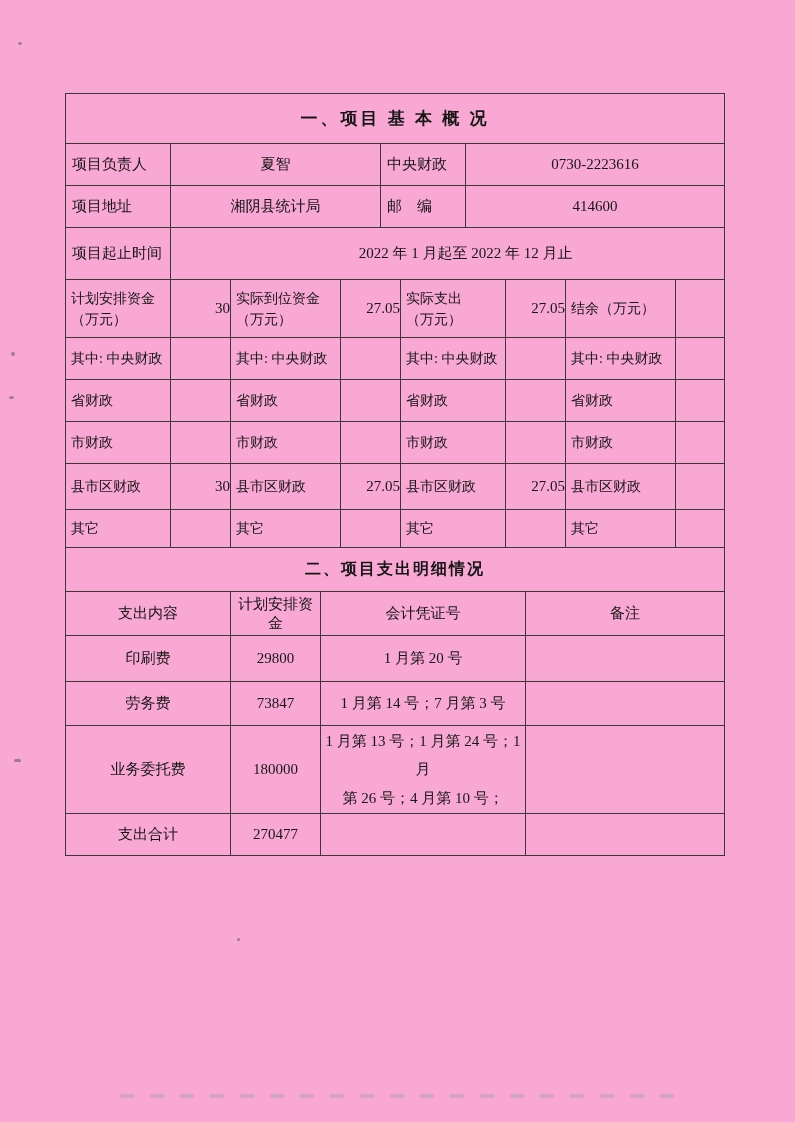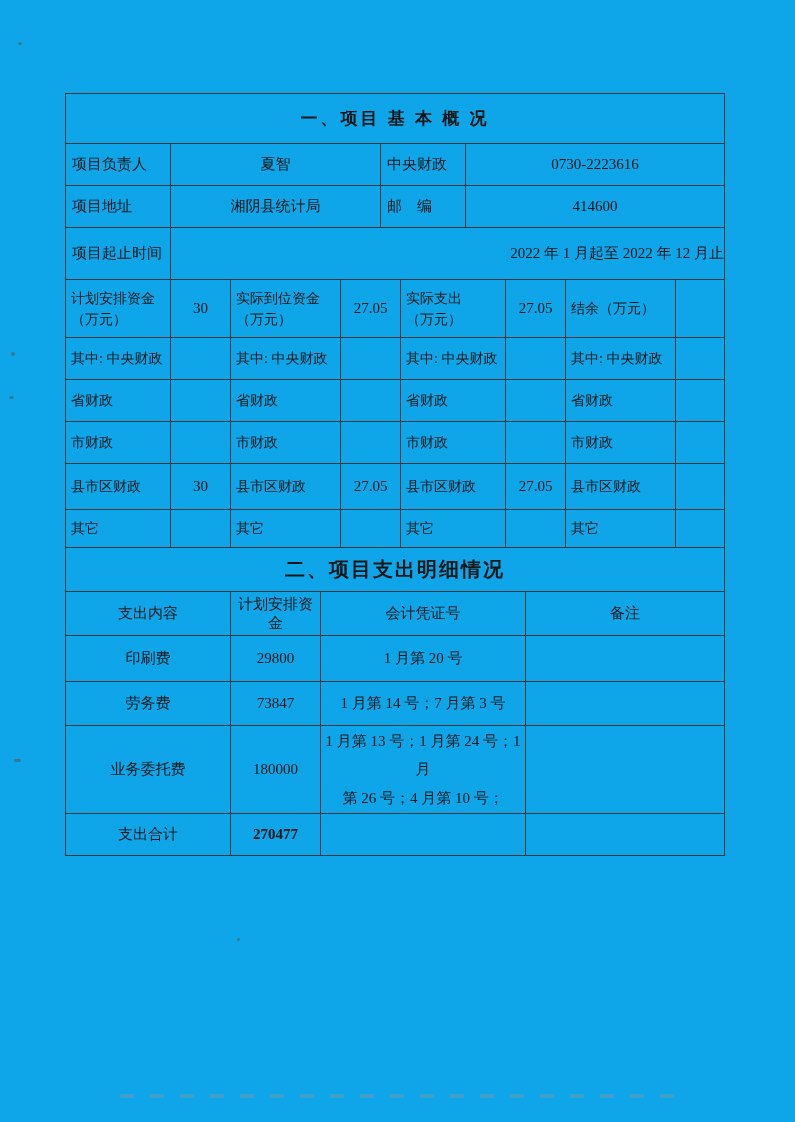--- a/index.html
+++ b/index.html
@@ -1,41 +1,41 @@
 <!DOCTYPE html>
 <html><head>
 <meta charset="utf-8">
 <style>
   * { margin:0; padding:0; box-sizing:border-box; }
   html,body { background:#e8e8e6; }
   .page {
     width:795px; height:1122px; margin:0 auto; position:relative;
-    background:#0ea5e9;
+    background:#f9a8d4;
     font-family:"Liberation Serif","DejaVu Serif",serif;
     color:#161616;
     overflow:hidden;
   }
   .doc { position:absolute; left:65px; top:93px; width:659px; }
   table { border-collapse:collapse; table-layout:fixed; width:659px; }
   td { border:1px solid #383838; font-size:15px; vertical-align:middle; overflow:hidden; }
   .tbl-b { margin-top:-1px; }
 
   .h50{height:50px} .h44{height:44px} .h42{height:42px} .h52{height:52px}
   .h58{height:58px} .h46{height:46px} .h38{height:38px} .h88{height:88px}
 
   .title-cell { text-align:center; font-weight:bold; font-size:17px; letter-spacing:3px; }
-  .title-cell2 { text-align:center; font-weight:bold; font-size:20px; letter-spacing:2px; }
+  .title-cell2 { text-align:center; font-weight:bold; font-size:16px; letter-spacing:2px; }
   .lbl { text-align:left; padding:4px 6px; }
   .val { text-align:center; padding:4px 9px; }
-  .span-val { text-align:right; padding-left:36px; }
+  .span-val { text-align:center; padding-left:36px; }
   .fund-lbl { font-size:14px; text-align:left; padding:3px 5px; white-space:pre-line; line-height:1.5; }
-  .num { text-align:center; }
+  .num { text-align:right; }
   .center { text-align:center; }
   .pre { white-space:pre-line; line-height:1.9;margin-left:42px; }
-  .bold { font-weight:bold; }
+  .bold { font-weight:normal; }
 
   
   .artifact { position:absolute; background:#555; opacity:.55; border-radius:50%; }
   .a1 { left:18px; top:42px; width:4px; height:3px; }
   .a2 { left:11px; top:352px; width:4px; height:4px; }
   .a3 { left:9px;  top:396px; width:5px; height:3px; }
   .a4 { left:14px; top:759px; width:7px; height:3px; border-radius:2px; }
   .a5 { left:237px; top:938px; width:3px; height:3px; }
   .noise {
     position:absolute; left:120px; top:1094px; width:560px; height:4px;

